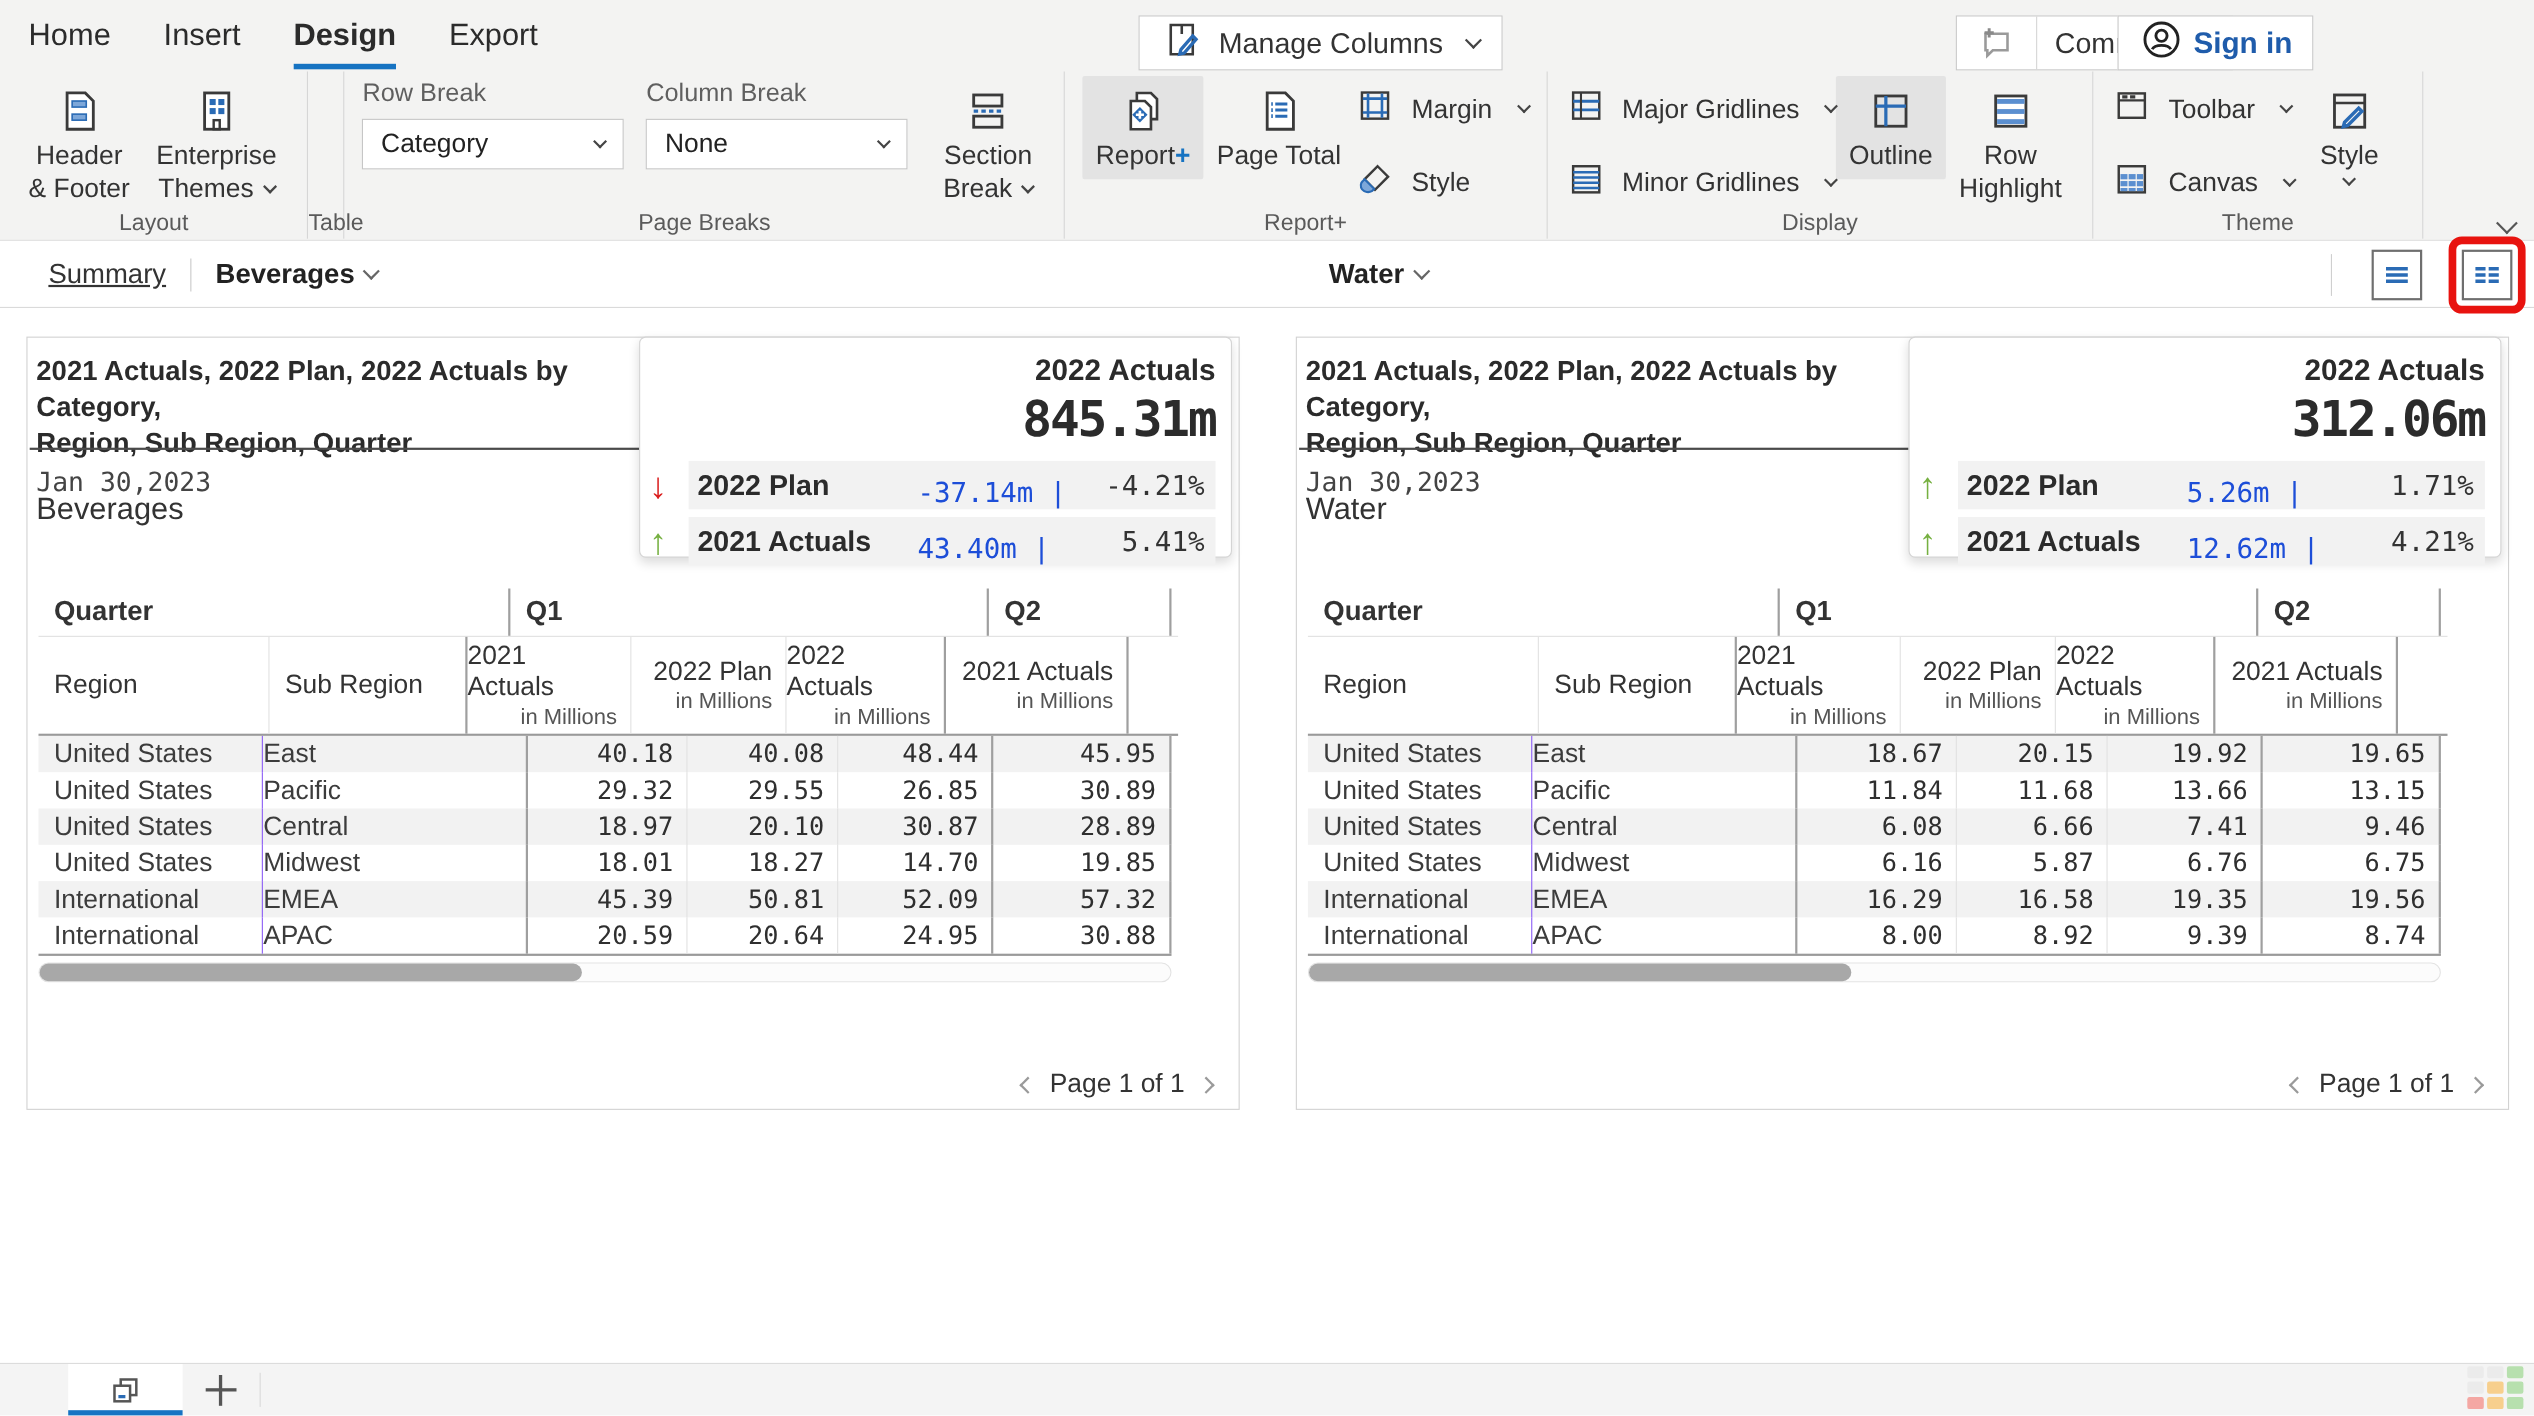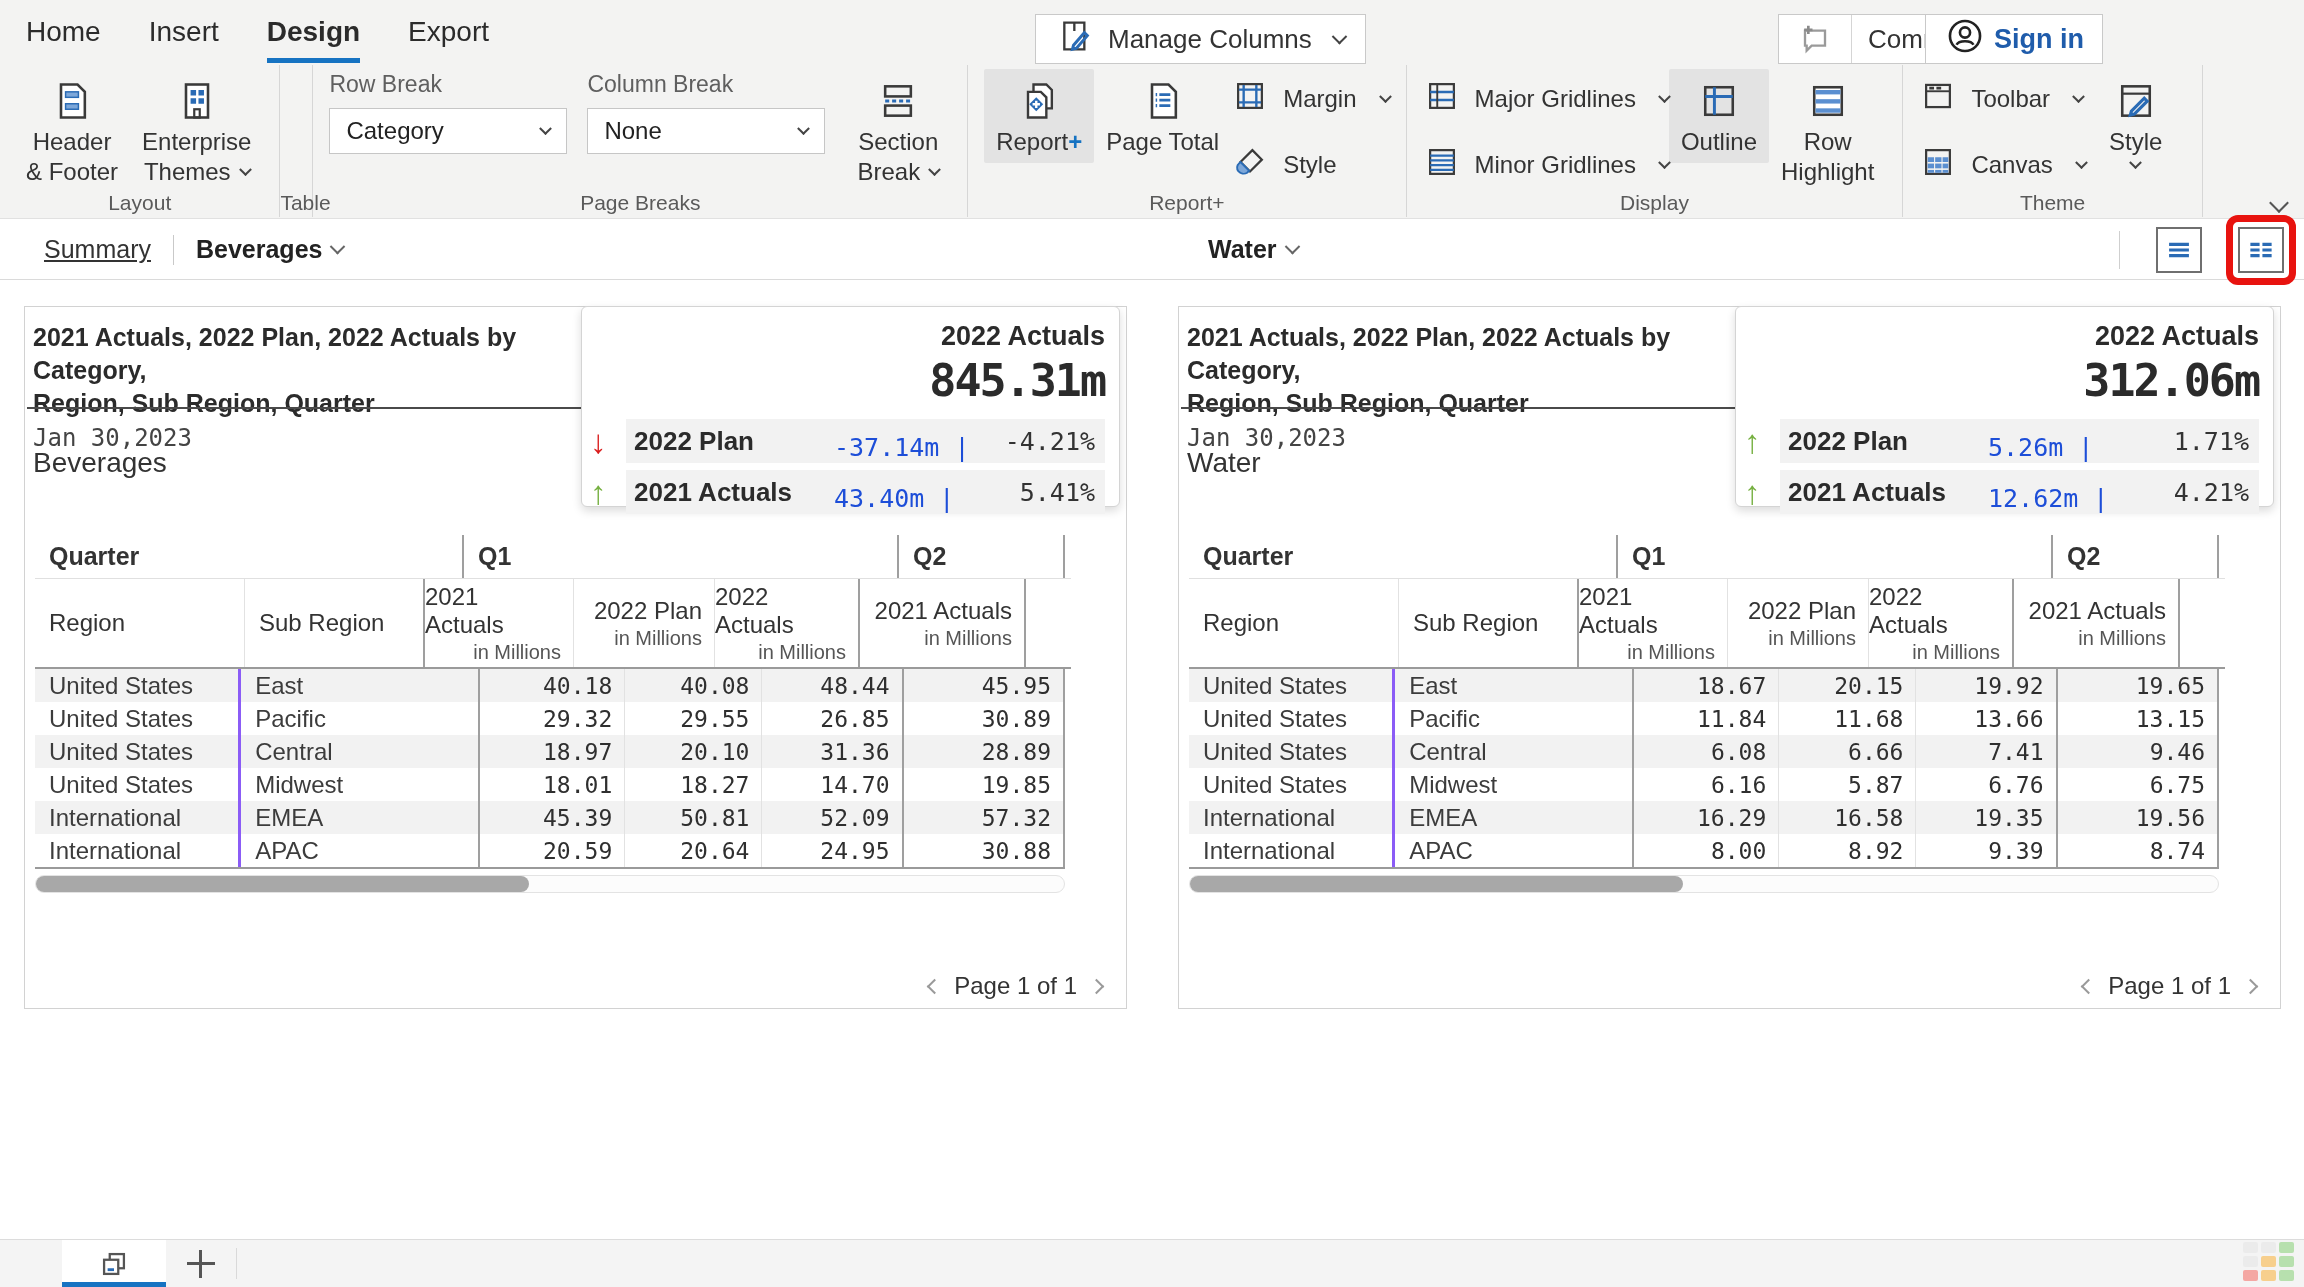--- a/index.html
+++ b/index.html
@@ -98,21 +98,21 @@
   .mcell { display:flex; flex-direction:column; justify-content:center; align-items:flex-end; padding-right:12px; }
   .mcell .mn { font-size:24px; color:#333; }
   .mcell .ms { font-size:20px; color:#555; margin-top:2px; }
   .w1 { width:150px; } .w2 { width:141px; } .w3 { width:144px; } .w4 { width:168px; }
   .bl-dark { border-left:2px solid #9f9f9f; } .bl-lt { border-left:1px solid #e2e2e2; } .br-dark { border-right:2px solid #9f9f9f; }
   .tbody { border-bottom:2px solid #9a9a9a; width:1030px; }
   .trow { display:flex; height:33px; align-items:center; }
   .trow.odd { background:#f2f2f2; }
   .tc { height:100%; display:flex; align-items:center; }
   .cr { width:209px; padding-left:14px; color:#3c3c3c; }
-  .cs { width:247px; padding-left:14px; border-left:3px solid #8b5cf6; color:#3c3c3c; }
+  .cs { width:247px; border-left:1px solid #8b5cf6; color:#3c3c3c; }
   .cn { justify-content:flex-end; padding-right:12px; font-family:"DejaVu Sans Mono", monospace; font-size:23px; color:#2f2f2f; }
 
   .sb { margin-top:6px; width:1030px; height:18px; border:1px solid #e3e3e3; border-radius:9px; background:#fcfcfc; }
   .sb-thumb { width:48%; height:16px; border-radius:8px; background:#a8a8a8; cursor:grab; }
 
   .pager { position:absolute; bottom:8px; right:24px; display:flex; align-items:center; gap:14px; font-size:24px; color:#333; }
   .pchv { width:11px; height:11px; border-right:2.5px solid #9a9a9a; border-bottom:2.5px solid #9a9a9a; display:inline-block; cursor:pointer; }
   .pchv.prev { transform:rotate(135deg); }
   .pchv.next { transform:rotate(-45deg); }
 
@@ -481,21 +481,21 @@
             <span class="tc cn w1 bl-dark">29.32</span>
             <span class="tc cn w2 bl-lt">29.55</span>
             <span class="tc cn w3 bl-lt">26.85</span>
             <span class="tc cn w4 bl-dark br-dark">30.89</span>
           </div>
           <div class="trow odd">
             <span class="tc cr">United States</span>
             <span class="tc cs">Central</span>
             <span class="tc cn w1 bl-dark">18.97</span>
             <span class="tc cn w2 bl-lt">20.10</span>
-            <span class="tc cn w3 bl-lt">31.36</span>
+            <span class="tc cn w3 bl-lt">30.87</span>
             <span class="tc cn w4 bl-dark br-dark">28.89</span>
           </div>
           <div class="trow">
             <span class="tc cr">United States</span>
             <span class="tc cs">Midwest</span>
             <span class="tc cn w1 bl-dark">18.01</span>
             <span class="tc cn w2 bl-lt">18.27</span>
             <span class="tc cn w3 bl-lt">14.70</span>
             <span class="tc cn w4 bl-dark br-dark">19.85</span>
           </div>

